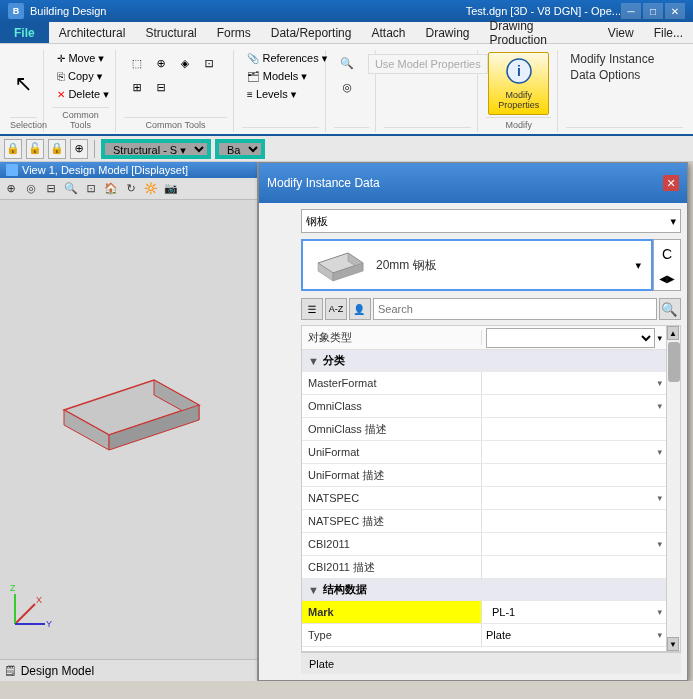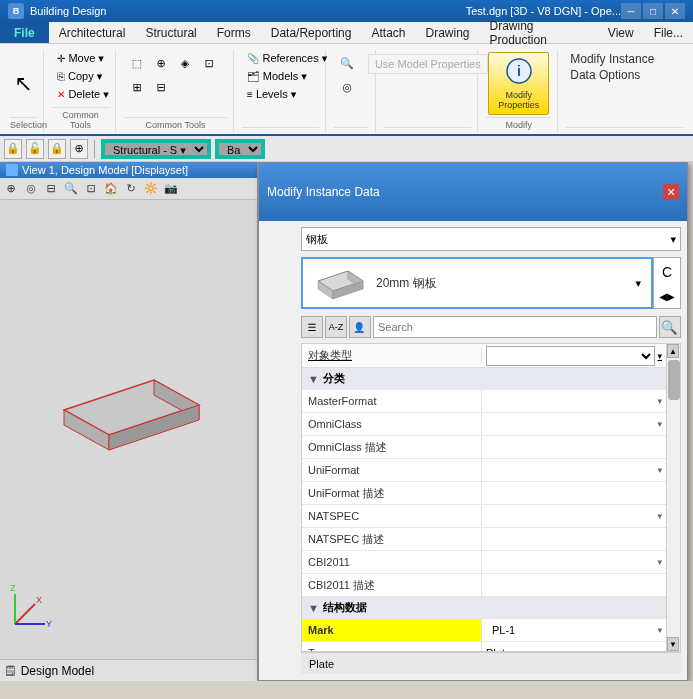--- a/index.html
+++ b/index.html
@@ -194,21 +194,21 @@
       border: 1px solid #888;
       box-shadow: 2px 2px 6px rgba(0,0,0,0.4);
       display: flex;
       flex-direction: column;
       height: 100%;
       z-index: 10;
     }
     .dialog-titlebar {
       background: linear-gradient(to bottom, #4a8fdb, #2a6fbb);
       color: white;
-      padding: 21px 8px;
+      padding: 12px 8px;
       display: flex;
       align-items: center;
       justify-content: space-between;
       font-size: 12px;
     }
     .dialog-close-btn {
       width: 16px; height: 16px;
       background: #cc4444;
       border: none;
       color: white;
@@ -316,21 +316,20 @@
     }
     .prop-dropdown-arrow { font-size: 9px; color: #666; margin-left: 4px; }
 
     
     .obj-type-row {
       display: flex;
       align-items: center;
       height: 24px;
       border-bottom: 1px solid #e0e0e0;
       background: #fafafa;
-      text-decoration: underline;
     }
     .obj-type-label { flex: 0 0 180px; padding: 0 6px; font-size: 11px; color: #333; border-right: 1px solid #e0e0e0; }
     .obj-type-value { flex: 1; display: flex; align-items: center; padding: 0 4px; }
     .obj-type-dropdown { flex: 1; height: 20px; border: 1px solid #aaa; background: white; font-size: 11px; padding: 0 2px; }
 
     .scrollbar-area { width: 14px; background: #f0f0f0; border-left: 1px solid #ccc; display: flex; flex-direction: column; }
     .scrollbar-thumb { width: 12px; height: 40px; background: #b0b0b0; margin: 2px auto; border-radius: 3px; cursor: pointer; }
 
     select { font-family: inherit; }
   </style>

